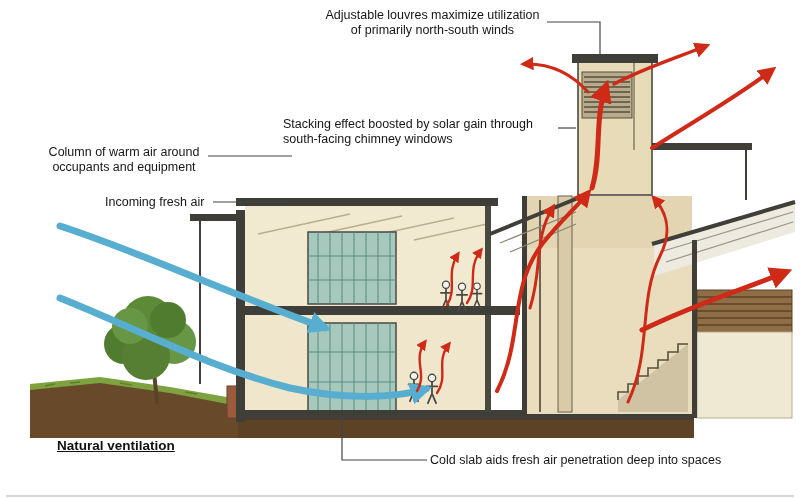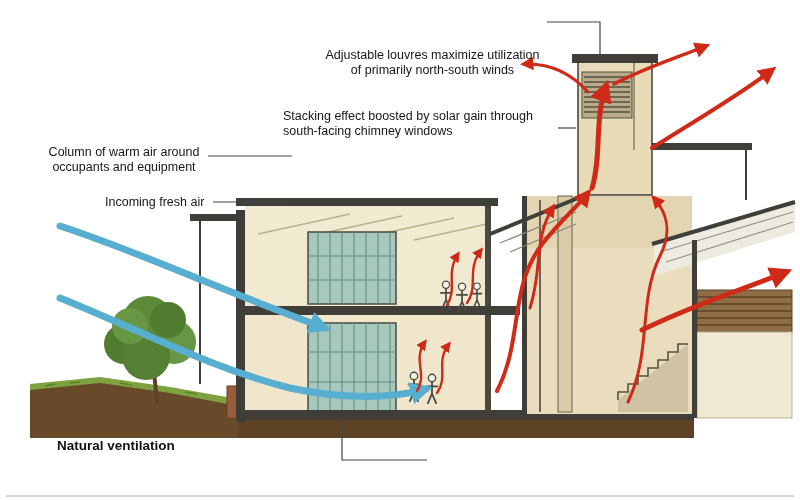--- a/index.html
+++ b/index.html
@@ -198,26 +198,27 @@
       <polyline points="547,22 600,22 600,56"></polyline>
       <line x1="558" y1="128" x2="576" y2="128"></line>
       <line x1="208" y1="156" x2="292" y2="156"></line>
       <line x1="213" y1="202" x2="286" y2="202"></line>
       <polyline points="427,460 342,460 342,416"></polyline>
     </g>
 
     <line x1="6" y1="496" x2="794" y2="496" stroke="#c9c9c9" stroke-width="1.5"></line>
   </svg>
 
-  <div class="ann center" style="left:305px;top:8px;width:255px;margin-top:40px;">Adjustable louvres maximize utilization
+  <div class="ann center" style="left:305px;top:8px;width:255px;">Adjustable louvres maximize utilization
 of primarily north-south winds</div>
 
-  <div class="ann" style="left:283px;top:109px;width:300px;">Stacking effect boosted by solar gain through
+  <div class="ann" style="left:283px;top:117px;width:300px;">Stacking effect boosted by solar gain through
 south-facing chimney windows</div>
 
   <div class="ann" style="left:105px;top:195px;width:160px;">Incoming fresh air</div>
 
   <div class="ann center" style="left:28px;top:145px;width:192px;">Column of warm air around
 occupants and equipment</div>
 
-
-  <div class="caption" style="left:57px;top:438px;">Natural ventilation</div>
+  <div class="ann" style="left:430px;top:453px;width:330px;">Cold slab aids fresh air penetration deep into spaces</div>
+
+  <div class="caption" style="left:57px;top:438px;text-decoration:underline;">Natural ventilation</div>
 </div>
 
 </body></html>

